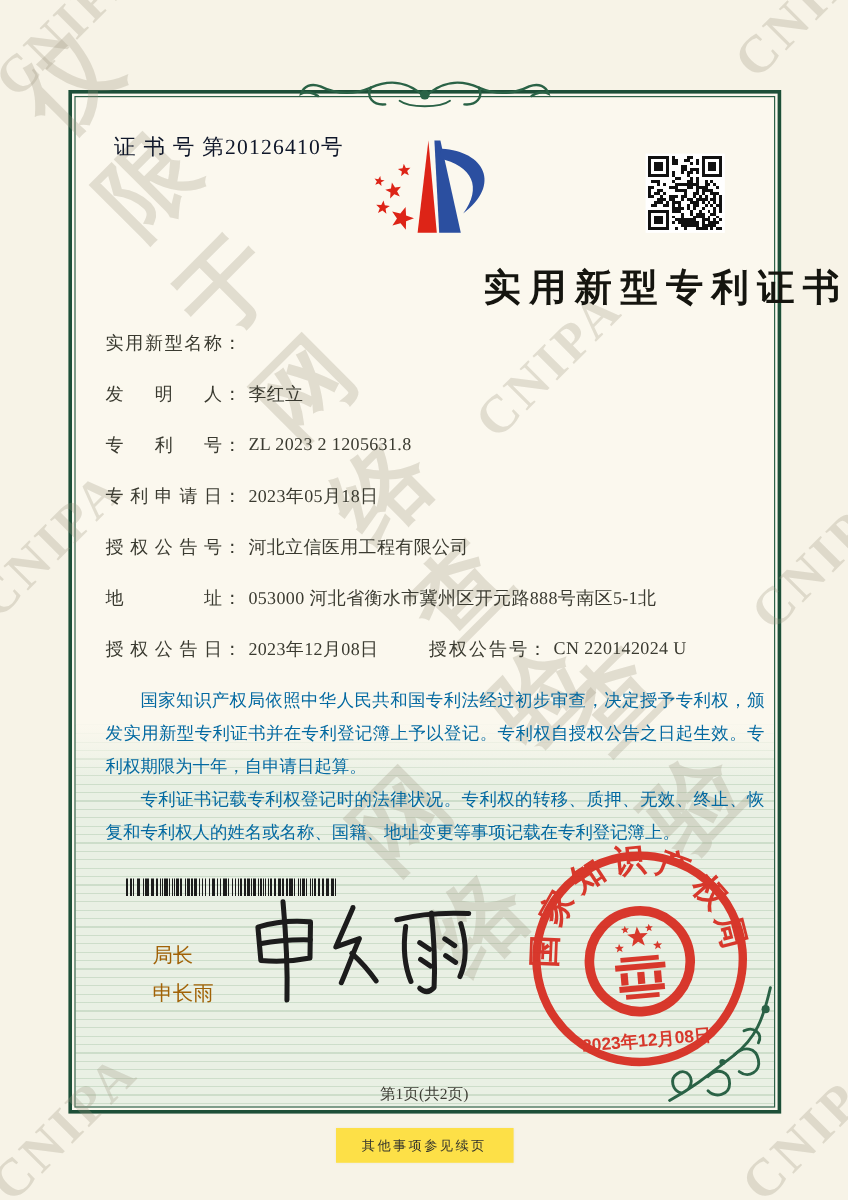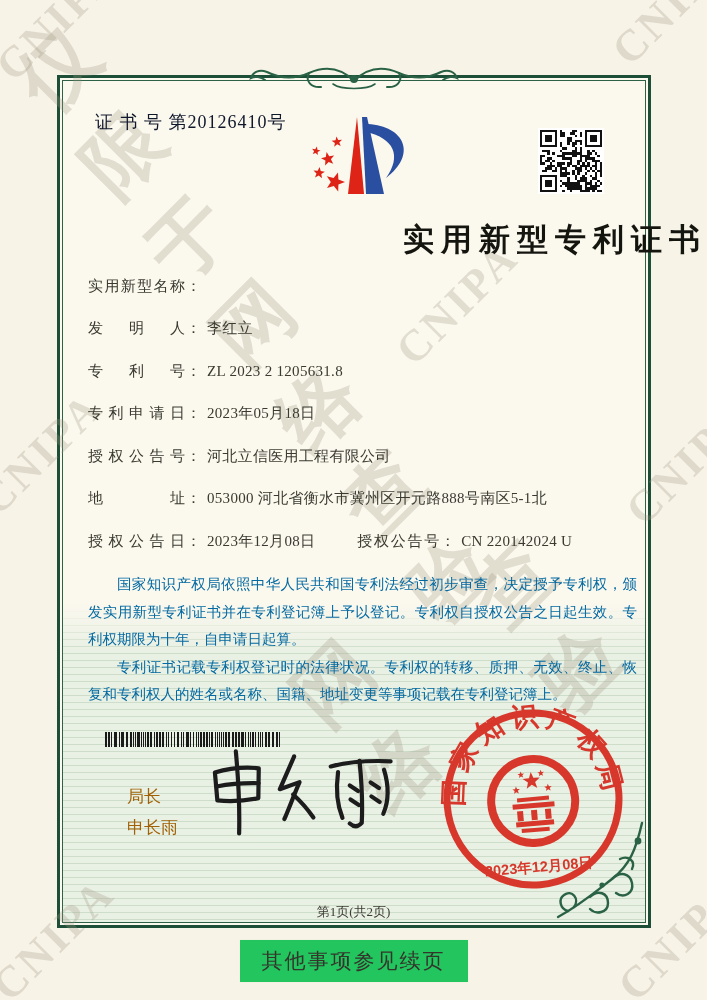--- a/index.html
+++ b/index.html
@@ -58,21 +58,21 @@
   #legal{left:88px;top:571px;width:549px;font-size:14.5px;line-height:27.5px;color:#0369a1;text-align:justify;}
   #legal p{margin:0;text-indent:2em;}
   #barcode{left:105px;top:732px;}
   #director{left:95px;top:781px;font-family:"Liberation Sans","DejaVu Sans",sans-serif;
     font-size:17px;color:#a16207;line-height:31px;margin-left:32px;}
   #signature{left:196px;top:738px;}
   #seal{left:438px;top:704px;mix-blend-mode:multiply;}
   #footer-page{left:0;right:0;top:903px;text-align:center;font-size:13px;color:#3d3d34;}
   #note-box{
     left:50%;top:940px;transform:translateX(-50%);
-    background:#22c55e;padding:7px 22px;font-size:21px;color:#35352c;
+    background:#fde047;padding:7px 22px;font-size:11px;color:#35352c;
     letter-spacing:2px;box-shadow:0 0 2px rgba(0,0,0,.05);
   }
   .flourish{color:#2a6246;}
 </style>
 </head>
 <body>
 
 <div id="wm-layer">
     <span class="wm" style="left: 20px; top: 30px; font-size: 78px;">仅</span>
     <span class="wm" style="left: 85px; top: 115px; font-size: 78px;">限</span>

